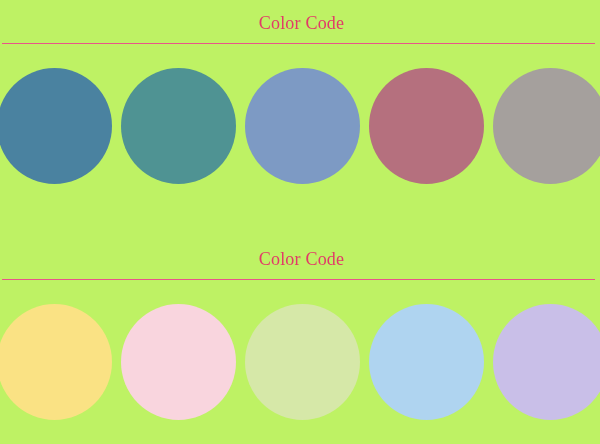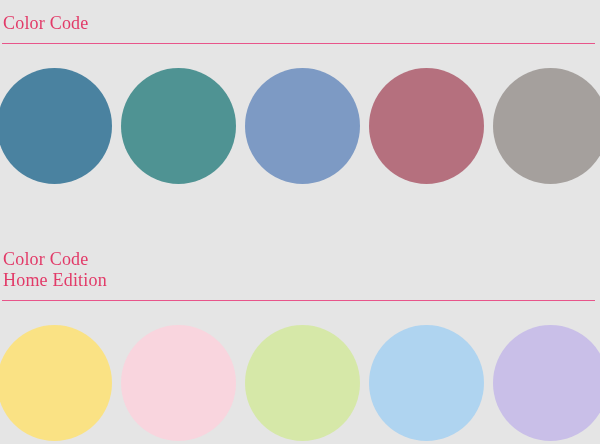--- a/index.html
+++ b/index.html
@@ -13,21 +13,22 @@
     background: #ffffff;
     font-family: "Liberation Serif", "DejaVu Serif", serif;
     overflow: hidden;
     position: relative;
   }
 
   .sheet {
     width: 600px;
     height: 444px;
     position: relative;
-    background: #e5e5e5;
+    background: #bef264;
+    text-align: center;
   }
 
   
   .palette-section {
     position: absolute;
     left: 0;
     width: 600px;
   }
   .palette-section.section-pro  { top: 0px; }
   .palette-section.section-home { top: 236px; }
@@ -100,21 +101,20 @@
       <div class="swatch pos-2" style="background-color: rgb(125, 154, 196);"></div>
       <div class="swatch pos-3" style="background-color: rgb(181, 112, 126);"></div>
       <div class="swatch pos-4" style="background-color: rgb(165, 160, 157);"></div>
     </div>
   </div>
 
   <div class="palette-section section-home">
 
     <div class="section-heading">
       <span class="heading-line line-1" style="color: rgb(226, 58, 104);">Color Code</span>
-      <span class="heading-line line-2" style="color: rgb(226, 58, 104);">Home Edition</span>
     </div>
 
     <div class="section-rule" style="background-color: rgb(232, 85, 138);"></div>
 
     <div class="swatch-row">
       <div class="swatch pos-0" style="background-color: rgb(250, 226, 132);"></div>
       <div class="swatch pos-1" style="background-color: rgb(249, 213, 222);"></div>
       <div class="swatch pos-2" style="background-color: rgb(214, 232, 168);"></div>
       <div class="swatch pos-3" style="background-color: rgb(175, 212, 240);"></div>
       <div class="swatch pos-4" style="background-color: rgb(201, 191, 232);"></div>

